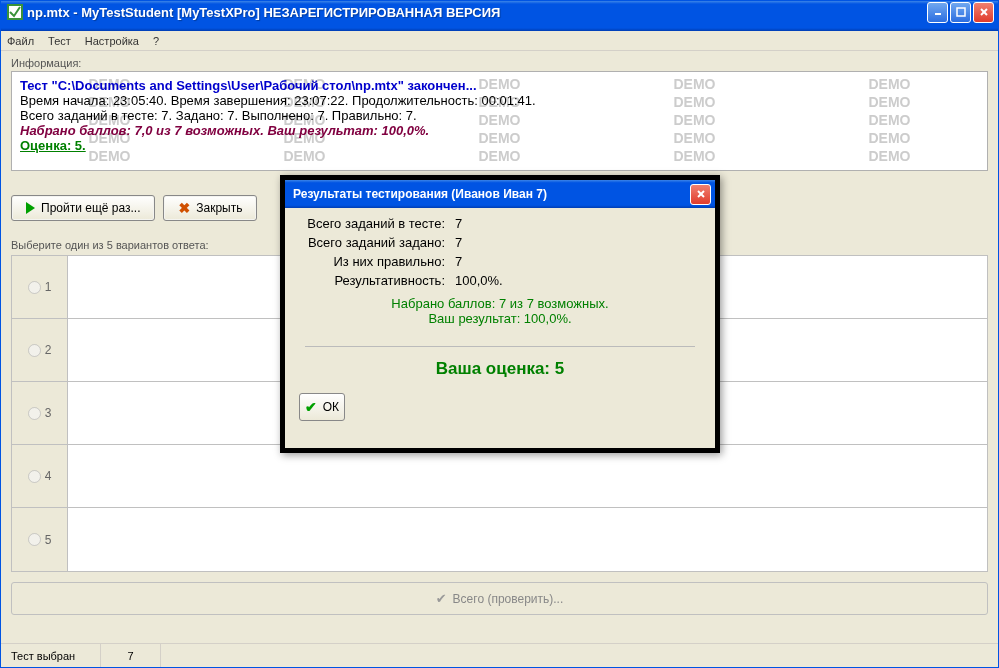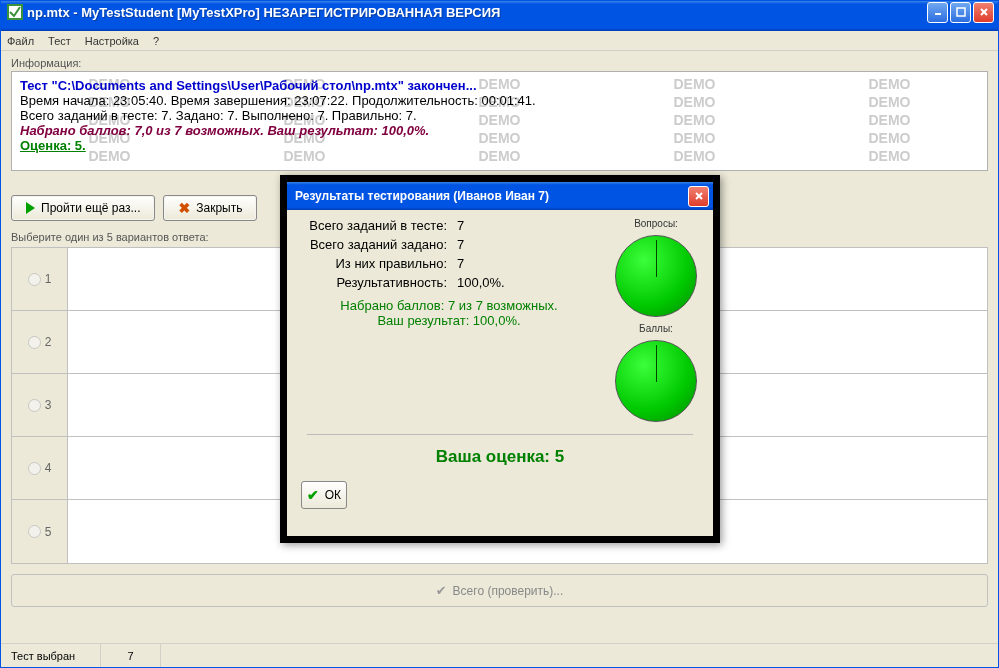--- a/index.html
+++ b/index.html
@@ -22,38 +22,38 @@
 .info-label { font-size: 11px; color: #555; margin: 2px 0; }
 .info-box { background: #fff; border: 1px solid #b0b0b0; padding: 6px 8px; font-size: 13px; margin-bottom: 24px; position: relative; overflow: hidden; height: 100px; }
 .info-line1 { color: #0000cc; font-weight: bold; }
 .info-line2 { color: #000; }
 .info-line3 { color: #800040; font-weight: bold; font-style: italic; }
 .info-line4 { color: #008000; font-weight: bold; text-decoration: underline; }
 
 .demo-row { position: absolute; left:0; right:0; display:flex; justify-content:space-around; color:#ccc; font-size:14px; font-weight:bold; pointer-events:none; z-index:0; }
 .info-box > div:not(.demo-row){ position:relative; z-index:1; }
 
-.btn-row { display: flex; gap: 8px; margin-bottom: 10px; }
+.btn-row { display: flex; gap: 8px; margin-bottom: 18px; }
 .xp-btn { background: linear-gradient(to bottom, #fff, #ece9d8); border: 1px solid #888; border-radius: 3px; padding: 4px 14px; font-size: 12px; display: flex; align-items: center; gap: 6px; cursor: pointer; box-shadow: inset 0 0 0 1px #f4f4f0; }
 
 .choose-label { font-size: 11px; color: #555; margin-bottom: 4px; }
 .answers { border: 1px solid #c0c0c0; background: #ece9d8; }
 .answer-row { display: flex; align-items: center; height: 63px; border-bottom: 1px solid #c0c0c0; }
 .answer-row:last-child { border-bottom: none; }
 .answer-radio { width: 55px; display: flex; align-items: center; justify-content: center; gap: 4px; font-size: 12px; color: #666; }
 .answer-radio input { margin: 0; }
 .answer-body { flex: 1; background: #fff; height: 100%; border-left: 1px solid #c0c0c0; }
 
 .next-btn { margin-top: 10px; background: #ece9d8; border: 1px solid #c0c0c0; border-radius: 3px; padding: 8px; text-align: center; font-size: 12px; color: #888; display: flex; align-items: center; justify-content: center; gap: 6px; }
 
 .statusbar { height: 24px; background: #ece9d8; border-top: 1px solid #d4d0c8; display: flex; align-items: flex-start; font-size: 11px; }
 .status-cell { padding: 0 10px; border-right: 1px solid #d4d0c8; height: 100%; display: flex; align-items: center; }
 
 
-.modal { position: absolute; left: 280px; top: 175px; width: 440px; background: #ece9d8; border: 7px solid #000000; box-shadow: 2px 2px 8px rgba(0,0,0,0.4); z-index: 100; }
+.modal { position: absolute; left: 280px; top: 175px; width: 440px; background: #ece9d8; border: 5px solid #000000; box-shadow: 2px 2px 8px rgba(0,0,0,0.4); z-index: 100; }
 .modal-title { height: 28px; background: linear-gradient(to bottom, #3b84e8 0%, #0054e3 10%, #0054e3 90%, #003db3 100%); display: flex; align-items: center; padding: 0 4px 0 8px; color: #fff; font-size: 12px; font-weight: bold; }
 .modal-title-text { flex: 1; }
 .modal-close { width: 21px; height: 21px; border: 1px solid #fff; border-radius: 3px; background: linear-gradient(to bottom, #f08070, #e03c2c); display: flex; align-items: center; justify-content: center; color: #fff; font-weight: bold; }
 .modal-body { padding: 8px 10px 27px 10px; font-size: 13px; }
 .stats-area { display: flex; gap: 8px; }
 .stats-left { flex: 1; }
 .stat-row { display: flex; margin-bottom: 4px; }
 .stat-label { width: 160px; text-align: right; padding-right: 10px; }
 .stat-val { }
 .score-text { color: #008000; text-align: center; margin: 8px 0; }
@@ -249,26 +249,20 @@
           </div>
         <div class="stat-row">
             <div class="stat-label">Результативность:</div>
             <div class="stat-val">100,0%.</div>
           </div>
         <div class="score-text">
           <div>Набрано баллов: 7 из 7 возможных.</div>
           <div>Ваш результат: 100,0%.</div>
         </div>
       </div>
-      <div class="pies">
-        <div class="pie-label">Вопросы:</div>
-        <div class="pie"></div>
-        <div class="pie-label">Баллы:</div>
-        <div class="pie"></div>
-      </div>
     </div>
     <div class="divider"></div>
     <div class="grade-text">Ваша оценка: 5</div>
     <button class="ok-btn">
       <span class="check-green">✔</span>
       <span>ОК</span>
     </button>
   </div>
 </div>
 

